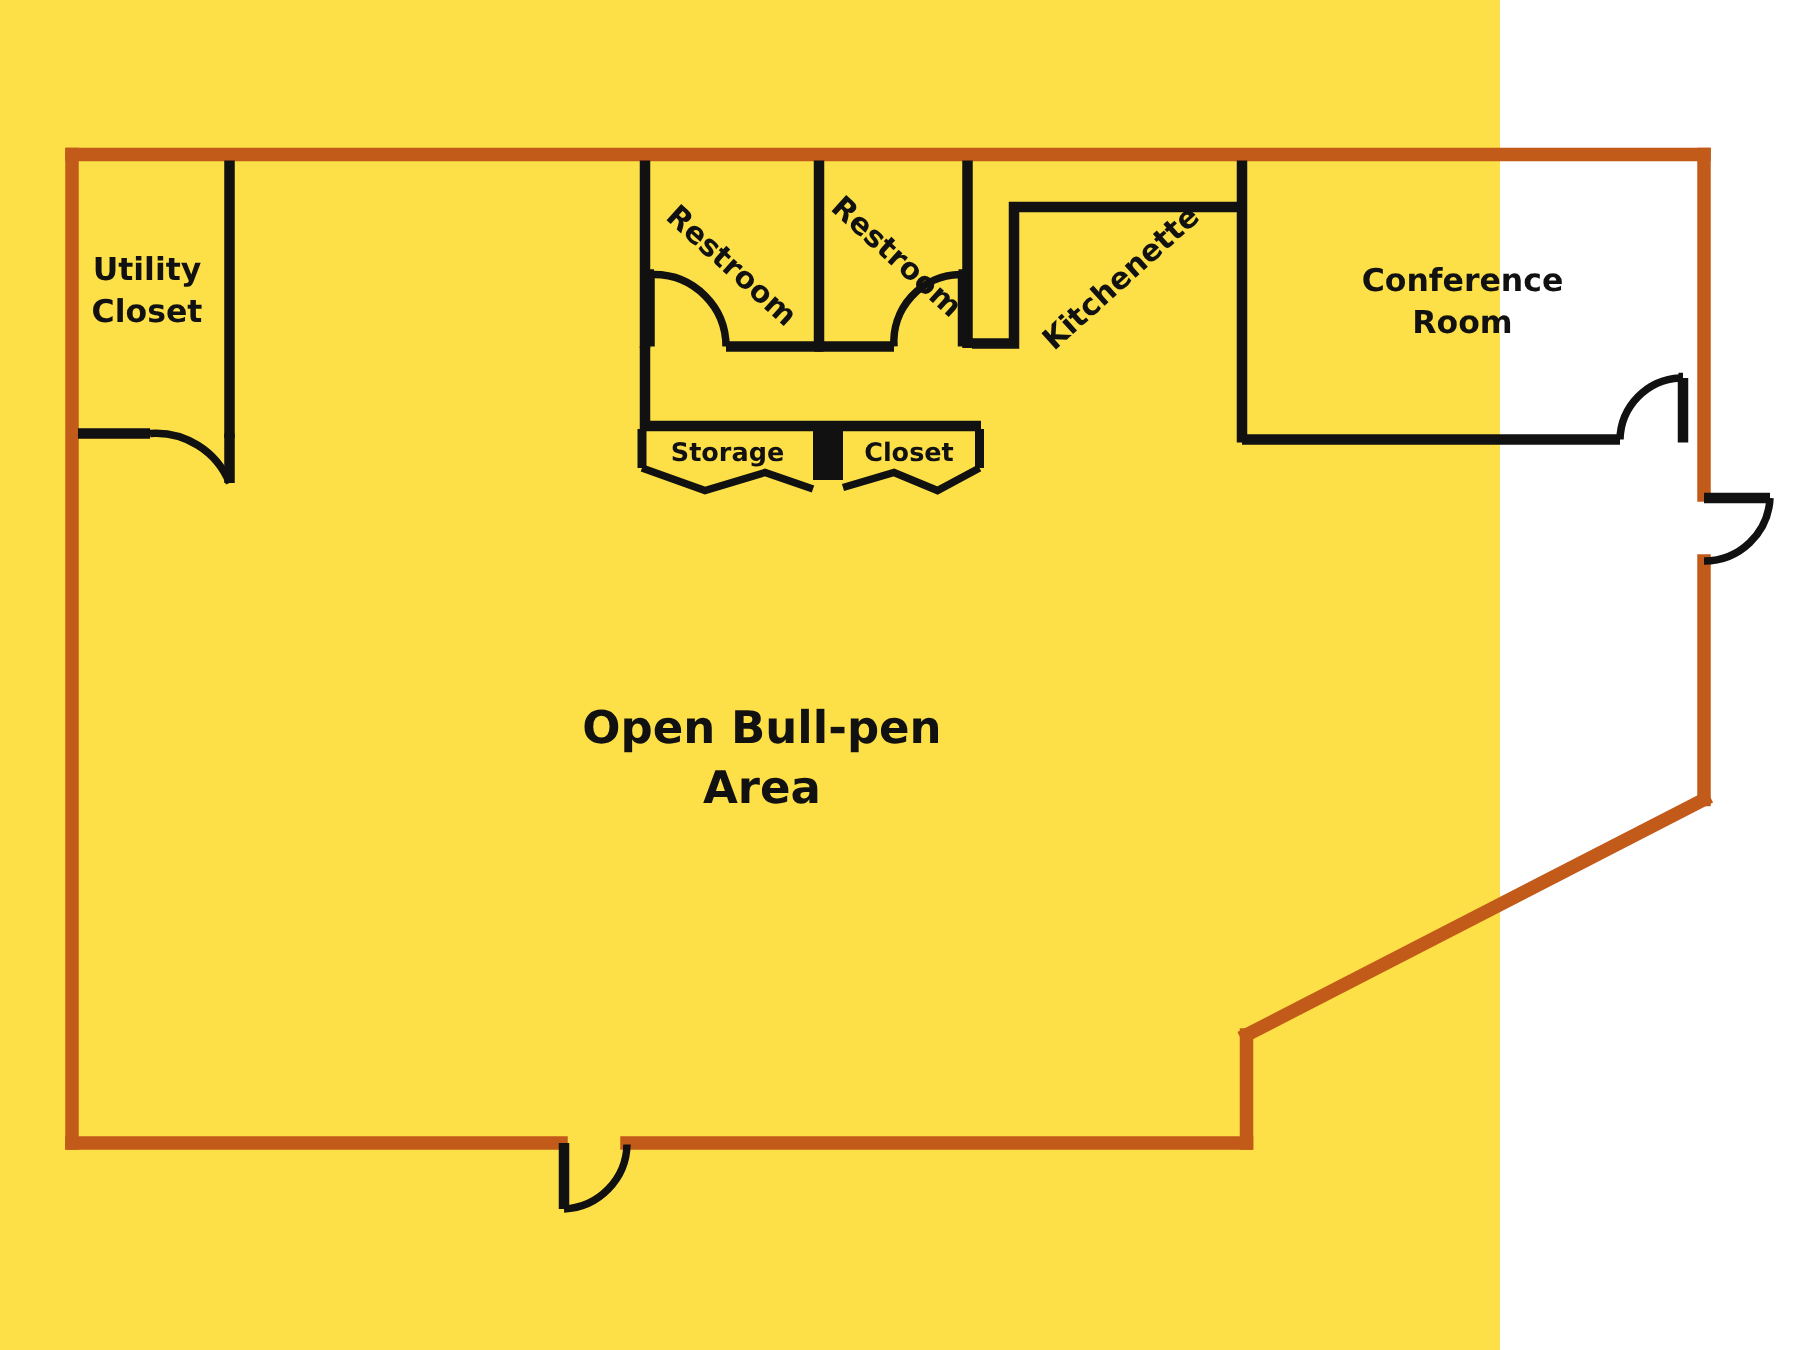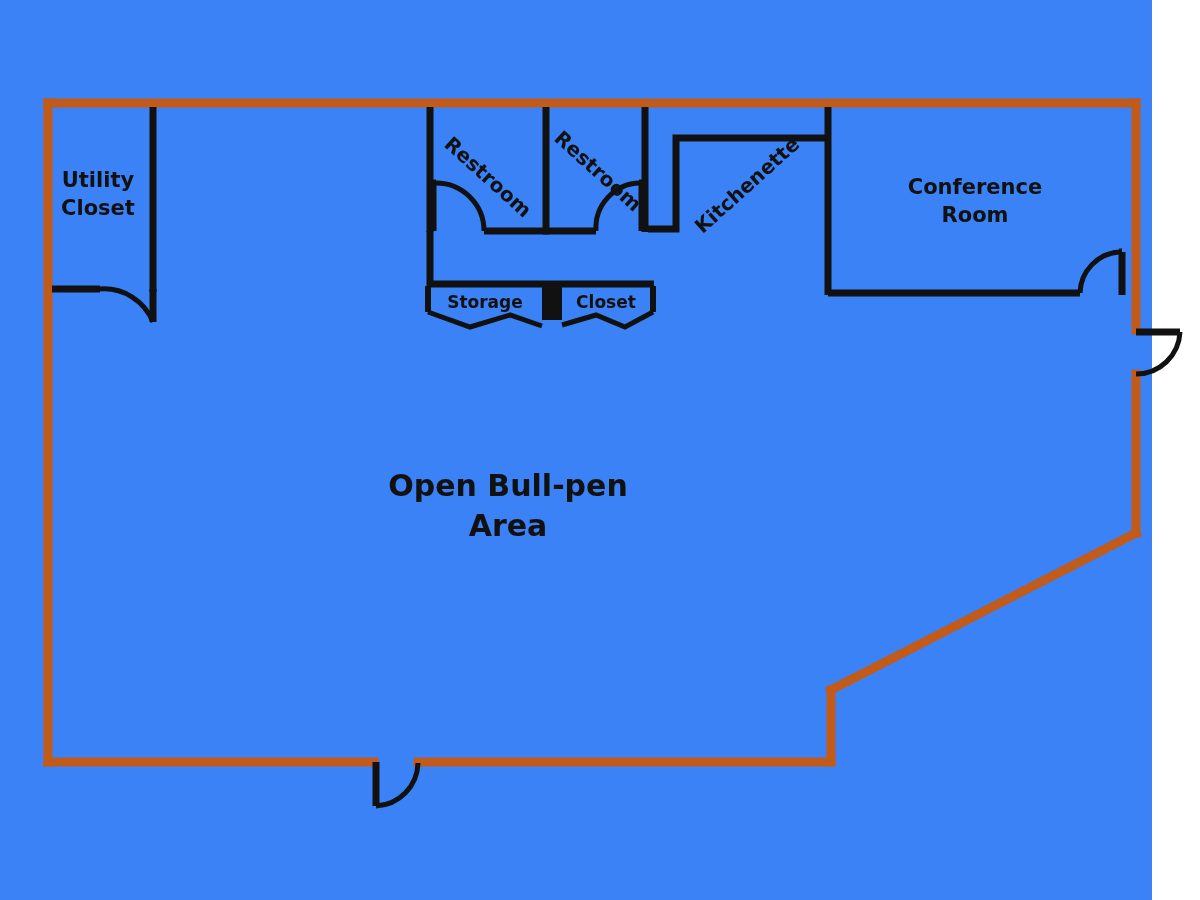--- a/index.html
+++ b/index.html
@@ -9,23 +9,23 @@
     background: #ffffff;
   }
   body {
     width: 1200px;
     height: 900px;
     font-family: "DejaVu Sans", "Liberation Sans", sans-serif;
     overflow: hidden;
   }
   #floorplan-root {
     position: relative;
-    width: 1152px;
+    width: 1000px;
     height: 900px;
-    background: #3b82f6;
+    background: #fde047;
   }
   svg#plan-svg {
     display: block;
     width: 1200px;
     height: 900px;
   }
   .ext-wall {
     fill: none;
     stroke: #c25a19;
     stroke-width: 9;

